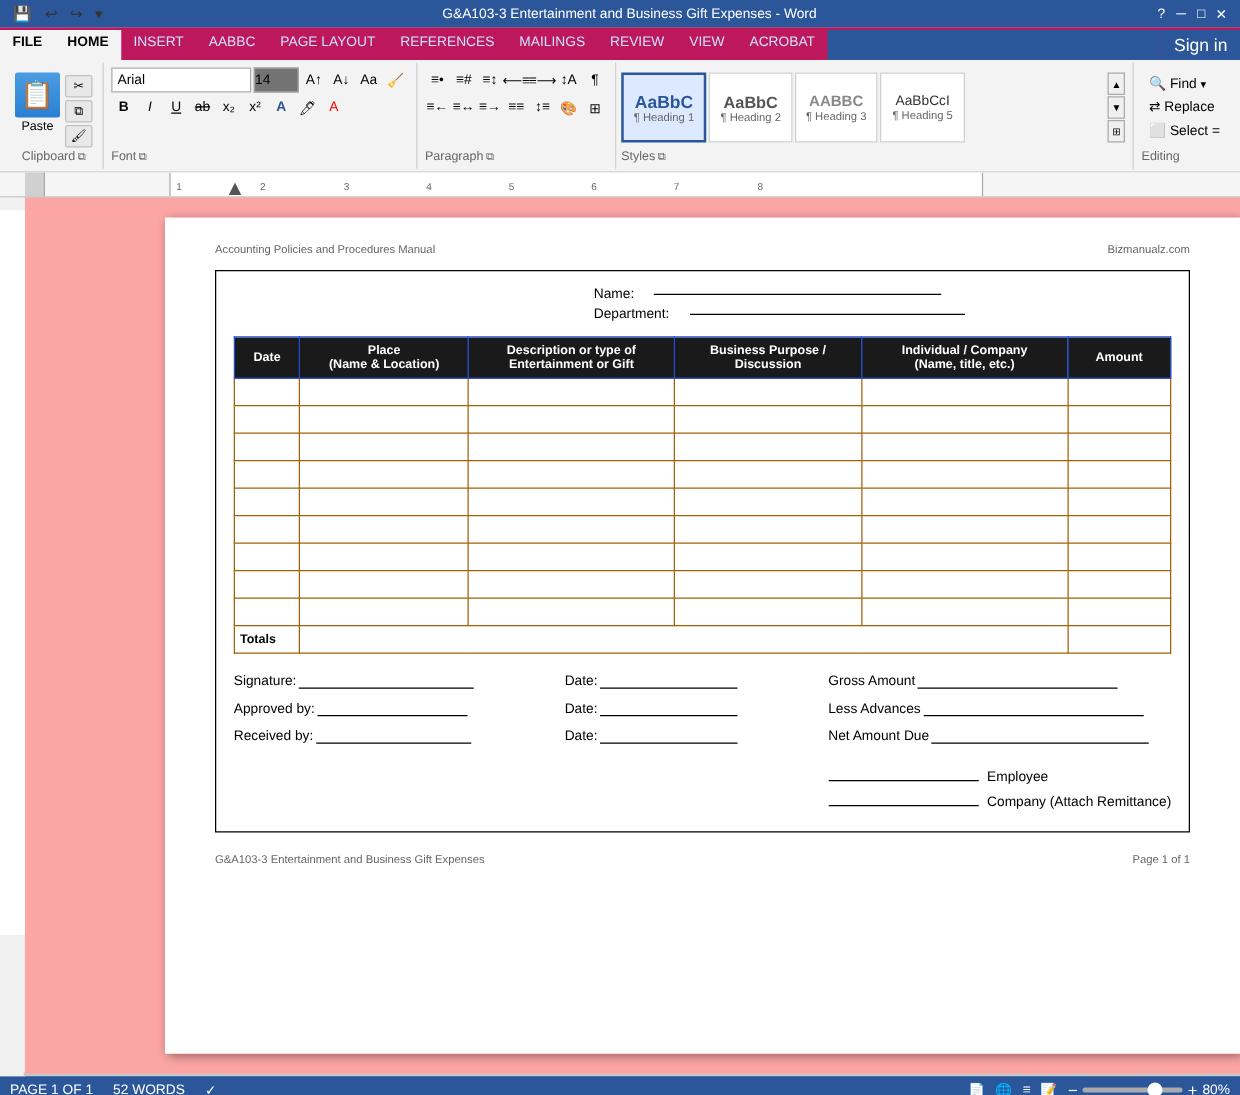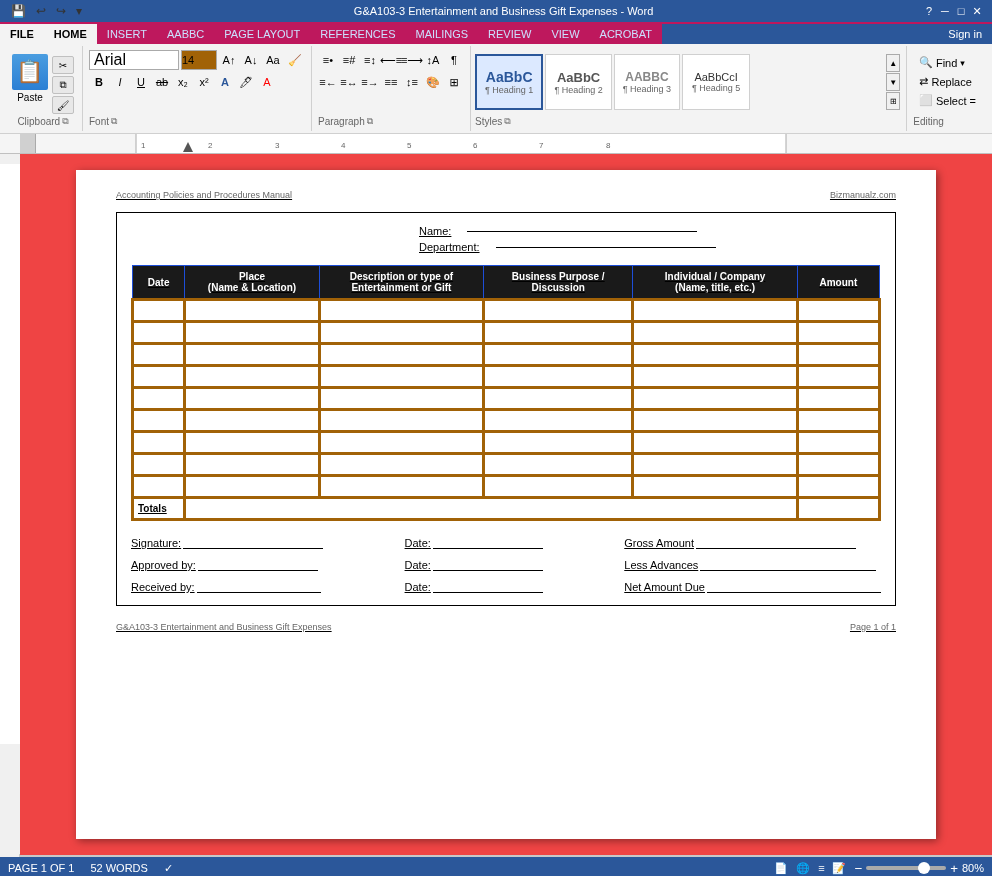--- a/index.html
+++ b/index.html
@@ -50,32 +50,32 @@
       min-height: 90px;
     }
     .small-icon-btn {
       width: 22px; height: 18px;
       background: #e8e8e8;
       border: 1px solid #c0c0c0;
       display: flex; align-items: center; justify-content: center;
       font-size: 10px; cursor: pointer; border-radius: 2px;
     }
     .font-name-box {
-      width: 90px; height: 20px;
+      width: 112px; height: 20px;
       border: 1px solid #aaa;
       padding: 1px 4px;
-      font-size: 16px;
+      font-size: 11px;
       background: white;
     }
     .font-size-box {
       width: 36px; height: 20px;
       border: 1px solid #aaa;
       padding: 1px 0;
       font-size: 11px;
-      background: #a16207;
+      background: #737373;
     }
     .font-btn {
       width: 20px; height: 20px;
       border: 1px solid transparent;
       background: transparent;
       cursor: pointer;
       font-size: 11px;
       display: flex; align-items: center; justify-content: center;
     }
     .find-btn {
@@ -99,27 +99,26 @@
     .ruler-bar {
       flex: 1;
       height: 100%;
       background: linear-gradient(to bottom, #f0f0f0, #e0e0e0);
       position: relative;
       overflow: hidden;
     }
 
     
     .doc-area {
-      background: #ef4444;
+      background: #fca5a5;
       padding: 16px 0;
       display: flex;
-      justify-content: center;
+      justify-content: flex-end;
       height: calc(100vh - 175px);
       overflow-y: auto;
-      text-decoration: underline;
     }
     .page {
       background: white;
       width: 860px;
       min-height: 620px;
       padding: 20px 40px;
       box-shadow: 2px 2px 8px rgba(0,0,0,0.4);
       position: relative;
     }
 
@@ -171,21 +170,21 @@
     .expense-table th {
       background: #1a1a1a;
       color: white;
       font-size: 10px;
       text-align: center;
       padding: 5px 4px;
       border: 1px solid #1d4ed8;
       font-weight: bold;
     }
     .expense-table td {
-      border: 3px solid #a16207;
+      border: 1px solid #a16207;
       height: 22px;
       font-size: 10px;
     }
     .expense-table .totals-row td {
       font-size: 10px;
       padding: 2px 4px;
       font-weight: normal;
     }
 
     
@@ -310,21 +309,21 @@
   <div class="ribbon-tab active" style="background:#f3f3f3;color:#000;font-weight:bold;">HOME</div>
   <div class="ribbon-tab">INSERT</div>
   <div class="ribbon-tab">AABBC</div>
   <div class="ribbon-tab">PAGE LAYOUT</div>
   <div class="ribbon-tab">REFERENCES</div>
   <div class="ribbon-tab">MAILINGS</div>
   <div class="ribbon-tab">REVIEW</div>
   <div class="ribbon-tab">VIEW</div>
   <div class="ribbon-tab">ACROBAT</div>
   <div style="flex:1;background:#2b579a;"></div>
-  <div style="color:white;font-size:11px;padding:4px 10px;background:#2b579a;cursor:pointer;">Sign in</div>
+  <div style="color:white;font-size:14px;padding:4px 10px;background:#2b579a;cursor:pointer;">Sign in</div>
 </div>
 
 <div class="ribbon-content">
 
   <div style="display:flex;flex-direction:column;align-items:center;padding:4px 8px;border-right:1px solid #d0d0d0;min-width:70px;">
     <div style="display:flex;gap:4px;flex:1;align-items:flex-start;padding-top:4px;">
       <div style="display:flex;flex-direction:column;align-items:center;cursor:pointer;">
         <div style="width:36px;height:36px;background:linear-gradient(to bottom,#4a9de0,#2b7fd4);display:flex;align-items:center;justify-content:center;color:white;font-size:22px;border-radius:2px;">📋</div>
         <span style="font-size:10px;margin-top:2px;">Paste</span>
       </div>
@@ -628,20 +627,30 @@
               <span class="amount-underline"></span>
             </div>
             <div class="sig-line">
               <span>Less Advances</span>
               <span class="amount-underline" style="width:176px;"></span>
             </div>
             <div class="sig-line">
               <span>Net Amount Due</span>
               <span class="amount-underline" style="width:174px;"></span>
             </div>
+            <div style="margin-top:8px;font-size:11px;line-height:1.8;">
+              <div>
+                <span class="emp-underline"></span>
+                <span>Employee</span>
+              </div>
+              <div>
+                <span class="emp-underline"></span>
+                <span>Company (Attach Remittance)</span>
+              </div>
+            </div>
           </div>
         </div>
       </div>
 
       <div class="page-footer">
         <span>G&amp;A103-3 Entertainment and Business Gift Expenses</span>
         <span>Page 1 of 1</span>
       </div>
     </div>
   </div>

